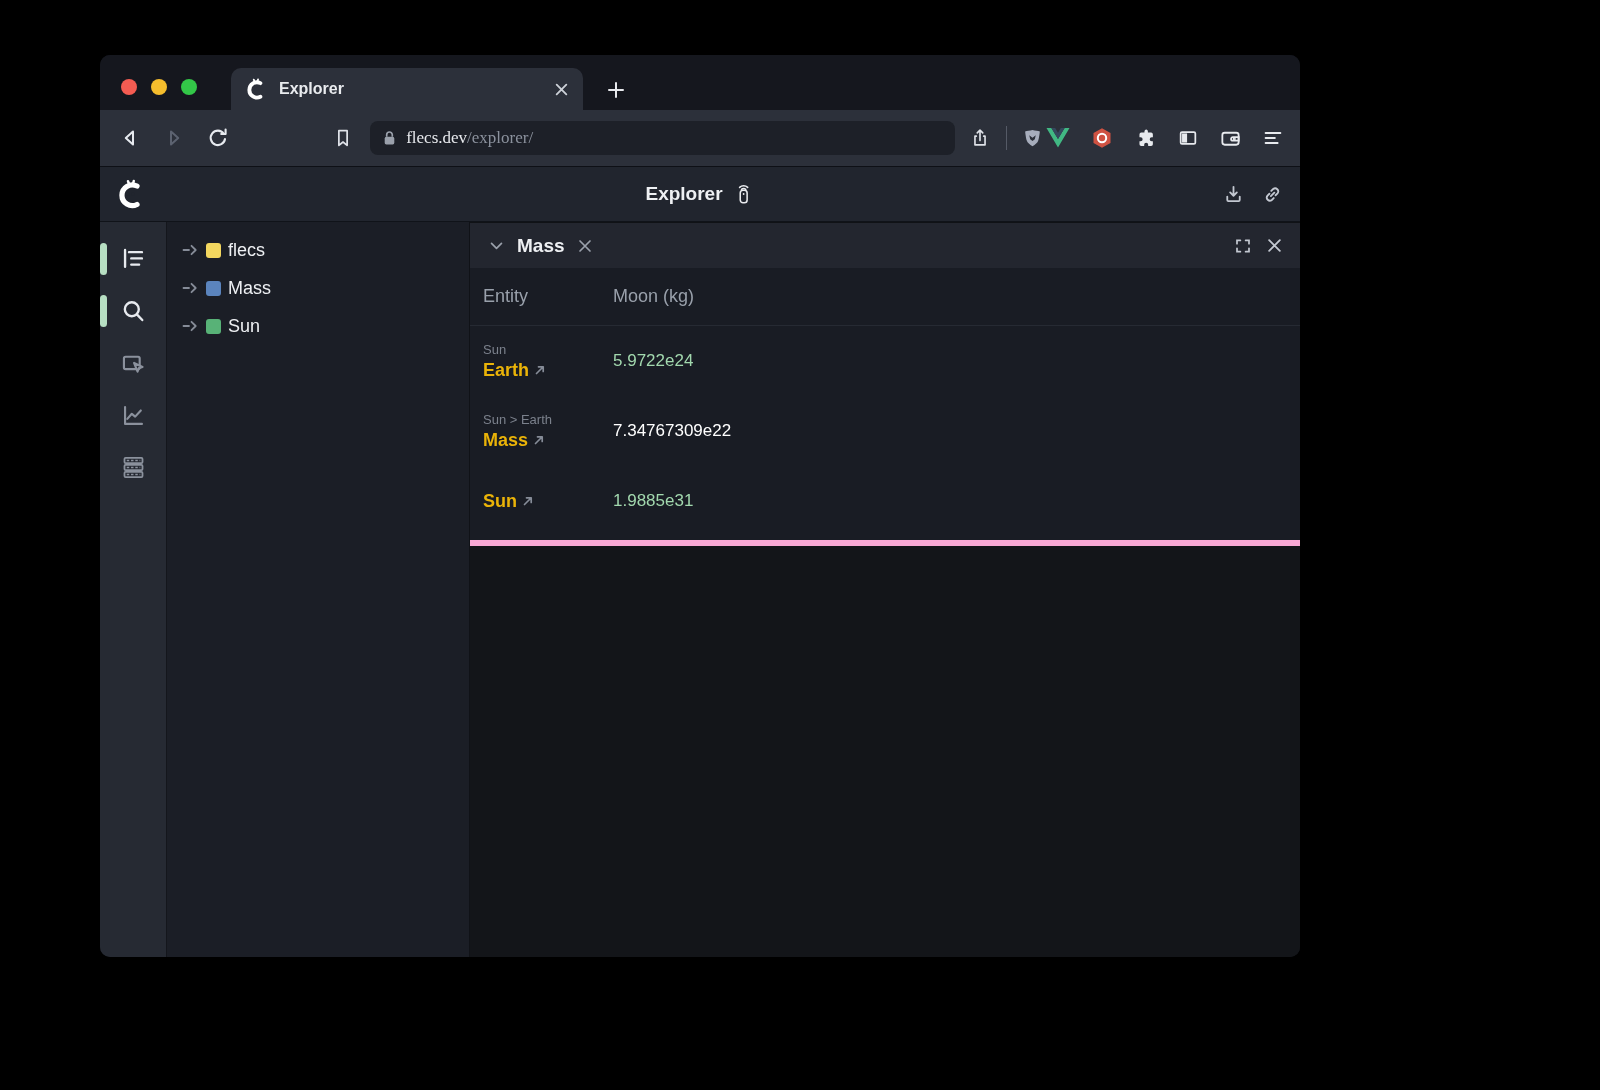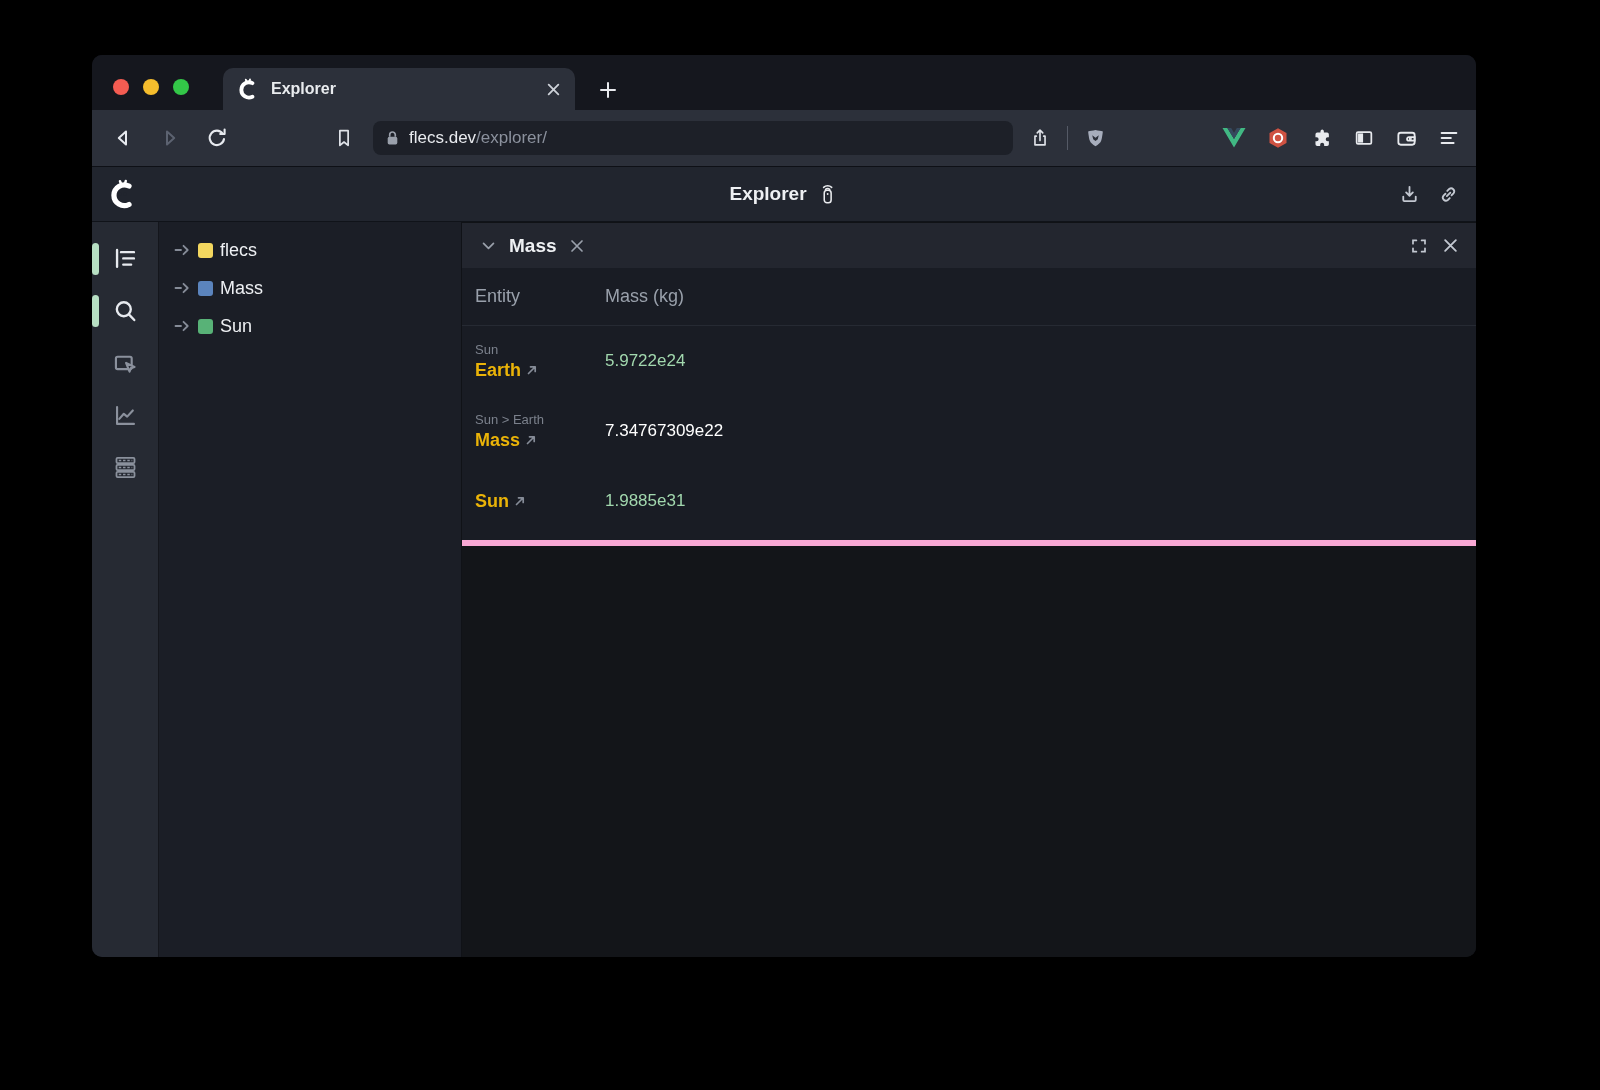--- a/index.html
+++ b/index.html
@@ -1,39 +1,39 @@
 <!DOCTYPE html>
 <html><head>
 <meta charset="utf-8">
 <style>
   * { margin:0; padding:0; box-sizing:border-box; }
   html,body { width:1600px; height:1090px; background:#000; overflow:hidden;
     font-family:"Liberation Sans", sans-serif; }
 
-  .window { position:absolute; left:92px; top:55px; width:1384px; height:902px;
+  .window { position:absolute; left:100px; top:55px; width:1200px; height:902px;
     border-radius:10px; overflow:hidden; background:#15171e;
     box-shadow:0 25px 70px rgba(0,0,0,.75); }
 
   
   .tabbar { position:relative; height:55px; background:#15171e; }
   .traffic { position:absolute; left:21px; top:24px; display:flex; gap:14px; }
   .traffic span { width:16px; height:16px; border-radius:50%; display:block; }
   .tab { position:absolute; left:131px; bottom:0; width:352px; height:42px;
     background:#2c303a; border-radius:10px 10px 0 0; display:flex; align-items:center;
     padding:0 14px; }
   .tab-title { color:#e9ebee; font-size:16px; font-weight:bold; margin-left:12px; flex:1; }
   .icon-btn { display:flex; align-items:center; justify-content:center; cursor:pointer; }
   .newtab { position:absolute; left:503px; top:22px; width:26px; height:26px; }
 
   
   .toolbar { height:57px; background:#2c303a; display:flex; align-items:center;
     padding:0 14px; border-bottom:1px solid #0e1016; }
   .nav-btn { width:30px; height:30px; }
   .urlbar { margin-left:14px; width:640px; height:34px; background:#1d2028;
-    border-radius:8px; display:flex; align-items:center; padding:0 12px; gap:9px; }
+    border-radius:8px; display:flex; align-items:center; padding:0 12px; gap:9px;font-family:Liberation Serif, serif; }
   .url-domain { color:#e8eaee; font-size:17px; }
   .url-path { color:#8b919d; font-size:17px; }
   .tb-divider { width:1px; height:24px; background:#555a66; margin:0 12px; }
   .ext-group { margin-left:auto; display:flex; align-items:center; gap:20px; padding-right:2px; }
 
   
   .appheader { position:relative; height:55px; background:#21252e;
     border-bottom:1px solid #101319; display:flex; align-items:center; padding:0 16px; }
   .app-title-wrap { position:absolute; left:50%; transform:translateX(-50%);
     display:flex; align-items:center; gap:10px; }
@@ -329,21 +329,21 @@
             <svg width="15" height="15" viewBox="0 0 14 14">
                 <path d="M2 2l10 10 M12 2L2 12" stroke="#c3c8d1" stroke-width="1.7" stroke-linecap="round"></path>
               </svg>
           </span>
         </div>
       </div>
 
       <div class="qtable">
         <div class="thead">
           <span class="col-entity">Entity</span>
-          <span>Mass (kg)</span>
+          <span>Moon (kg)</span>
         </div>
 
         <div class="trow">
           <div class="col-entity">
             <div class="row-parent">Sun</div>
             <div class="row-name">
               <span>Earth</span>
               <span>
                   <svg width="12" height="12" viewBox="0 0 12 12" fill="none" stroke="#868c98" stroke-width="1.7" stroke-linecap="round" stroke-linejoin="round">
                     <path d="M2.5 9.5L9 3 M4.5 2.8H9.2v4.7"></path>

